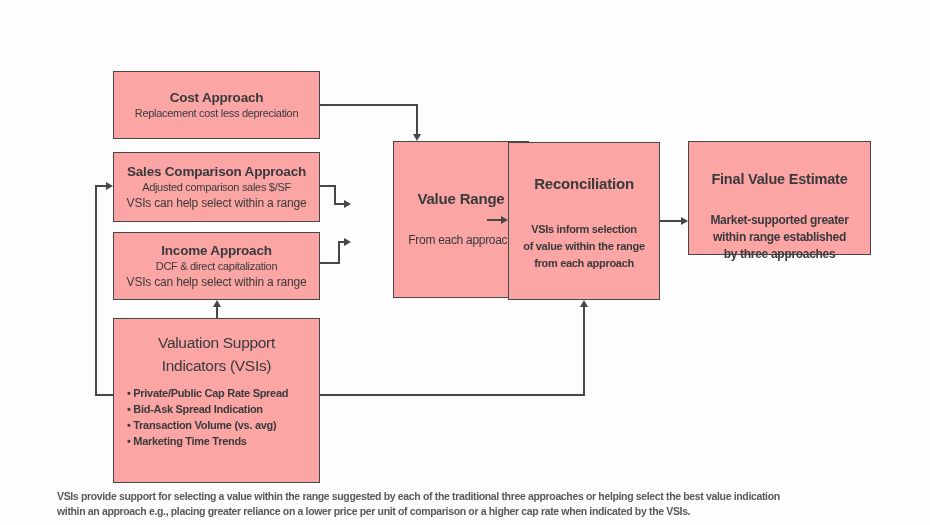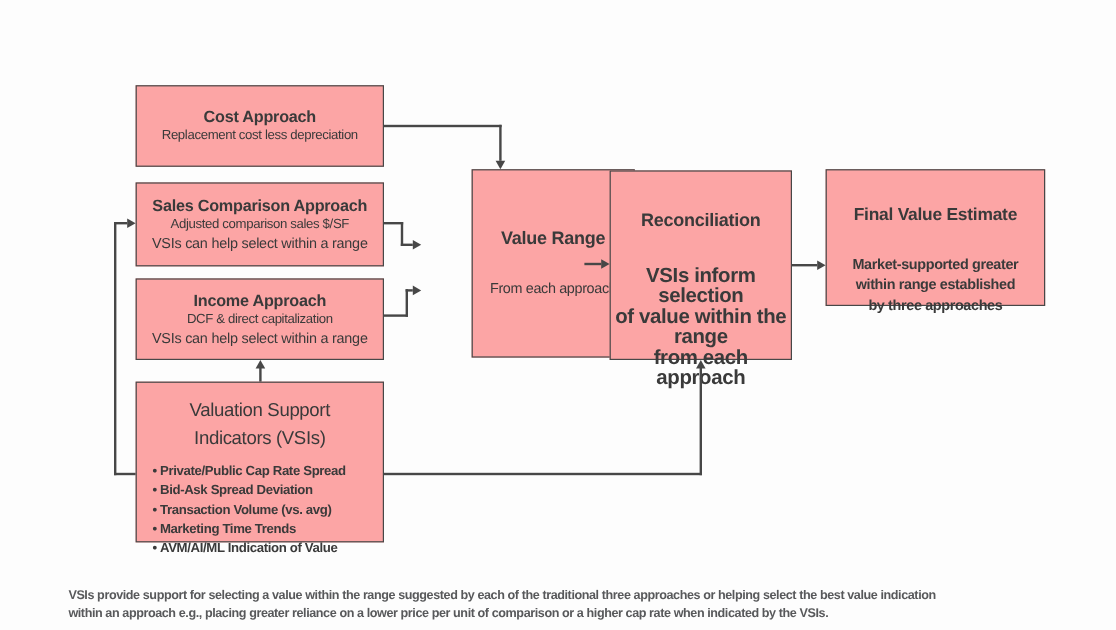--- a/index.html
+++ b/index.html
@@ -21,21 +21,21 @@
   .title .tline{display:block;}
   .box{
     position:absolute;background:#fca5a5;border:1.5px solid var(--line-color);
     box-sizing:border-box;text-align:center;color:var(--box-text);
     display:flex;flex-direction:column;
   }
   .bt{font-weight:bold;font-size:13.5px;line-height:17px;letter-spacing:-0.2px;}
   .bt-lg{font-weight:bold;font-size:15px;line-height:18px;letter-spacing:-0.2px;}
   .bs{font-weight:normal;font-size:11px;line-height:15px;letter-spacing:-0.3px;}
   .bn{font-weight:normal;font-size:12px;line-height:16px;letter-spacing:-0.2px;}
-  .bb{font-weight:bold;font-size:17px;line-height:17px;letter-spacing:-0.3px;}
+  .bb{font-weight:bold;font-size:11px;line-height:17px;letter-spacing:-0.3px;}
   .center-v{justify-content:center;}
   .vsi-title{
     font-weight:normal;font-size:15.5px;line-height:23px;letter-spacing:-0.3px;
     padding-top:12px;
   }
   .vsi-list{margin:8px 0 0 0;padding:0 0 0 13px;list-style:none;text-align:left;}
   .vsi-list li{
     font-weight:bold;font-size:11px;line-height:16px;letter-spacing:-0.3px;
     color:var(--box-text);
   }
@@ -90,31 +90,30 @@
 
   <div class="box" style="left:688px;top:141px;width:183px;height:114px;padding-top:28px;">
     <div class="bt-lg" style="font-size:14.5px;">Final Value Estimate</div>
     <div style="margin-top:24px;">
       <div class="bb" style="font-size:12px;">Market-supported greater</div>
       <div class="bb" style="font-size:12px;">within range established</div>
       <div class="bb" style="font-size:12px;">by three approaches</div>
     </div>
   </div>
 
-  <div class="box" style="left:113px;top:318px;width:207px;height:134px;">
+  <div class="box" style="left:113px;top:318px;width:207px;height:165px;">
     <div class="vsi-title">
       <div>Valuation Support</div>
       <div>Indicators (VSIs)</div>
     </div>
     <ul class="vsi-list">
       <li>Private/Public Cap Rate Spread</li>
-      <li>Bid-Ask Spread Deviation</li>
+      <li>Bid-Ask Spread Indication</li>
       <li>Transaction Volume (vs. avg)</li>
       <li>Marketing Time Trends</li>
-      <li>AVM/AI/ML Indication of Value</li>
     </ul>
   </div>
 
   <div class="ln" style="left:320px;top:104px;width:98px;height:2px;"></div>
   <div class="ln" style="left:416px;top:104px;width:2px;height:30px;"></div>
   <div class="ah ah-down" style="left:412.5px;top:134px;"></div>
 
   <div class="ln" style="left:320px;top:185px;width:16px;height:2px;"></div>
   <div class="ln" style="left:334px;top:185px;width:2px;height:20px;"></div>
   <div class="ln" style="left:334px;top:203px;width:10px;height:2px;"></div>

